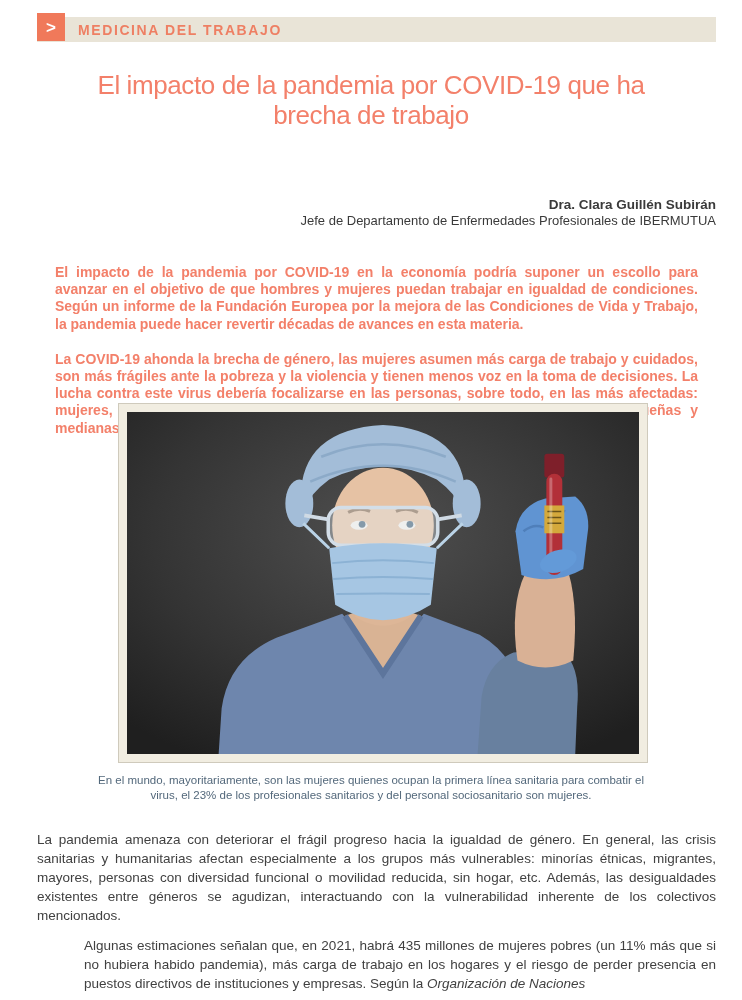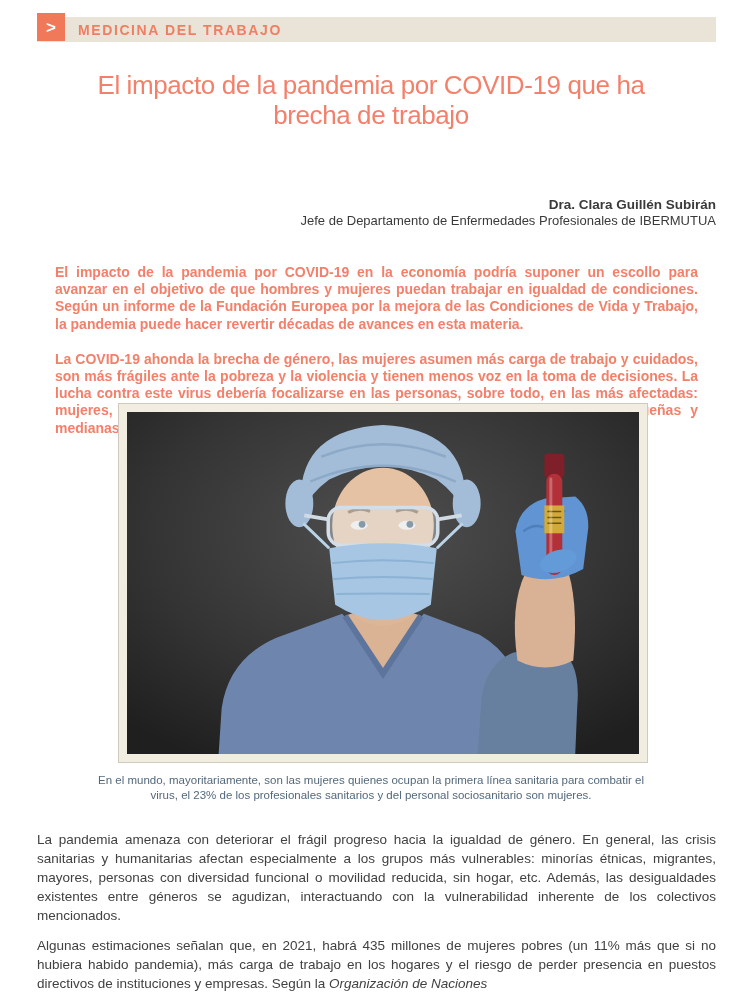--- a/index.html
+++ b/index.html
@@ -61,21 +61,21 @@
     position:absolute;left:86px;top:773px;width:570px;
     text-align:center;color:#53687b;font-size:11.5px;line-height:14.5px;
   }
   
   .body-block{
     position:absolute;left:37px;top:830px;width:679px;
     color:#414141;font-size:13.5px;line-height:19px;text-align:justify;
     -webkit-hyphens:auto;hyphens:auto;
   }
   .body-block p{margin:0 0 11px 0;}
-  .body-block p:last-child{margin-bottom:0;}
+  .body-block p:last-child{margin-bottom:0;margin-left:47px;}
   .italic-tail{font-style:italic;}
 </style>
 </head>
 <body>
 
 <div class="page">
 
   <div class="section-bar">
     <div class="section-arrow">&gt;</div>
     <div class="section-label">MEDICINA DEL TRABAJO</div>

